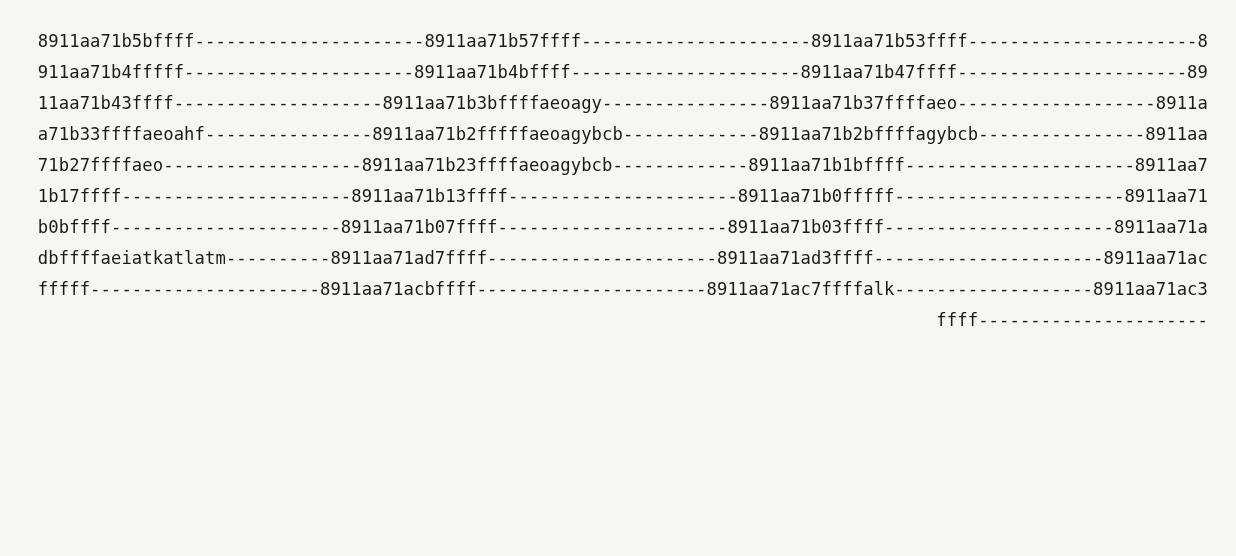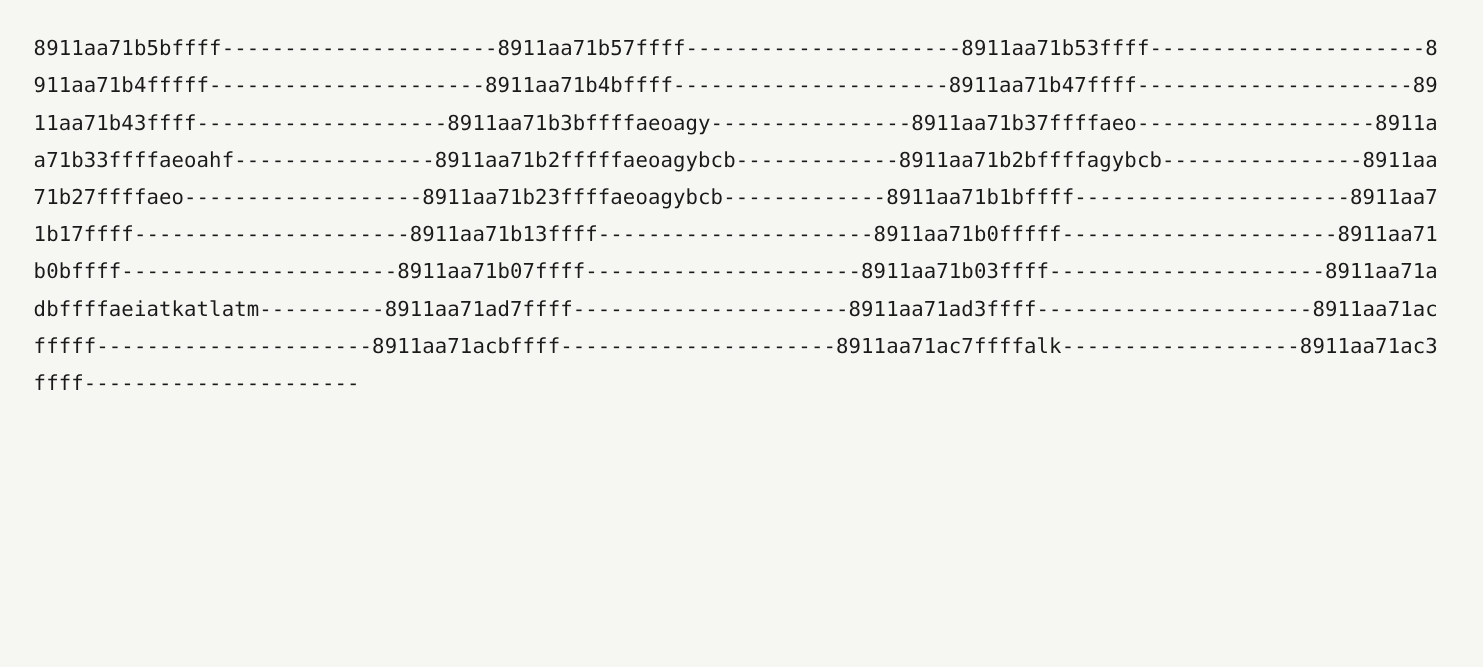--- a/index.html
+++ b/index.html
@@ -15,18 +15,19 @@
       padding: 26px 28px;
       width: 1236px;
       height: 556px;
       overflow: hidden;
       letter-spacing: 0.1px;
     }
     .text-block {
       white-space: pre-wrap;
       word-break: break-all;
       line-height: 31px;
+      text-align: right;
     }
   </style>
 </head>
 <body>
 
 <div class="text-block">8911aa71b5bffff----------------------8911aa71b57ffff----------------------8911aa71b53ffff----------------------8911aa71b4fffff----------------------8911aa71b4bffff----------------------8911aa71b47ffff----------------------8911aa71b43ffff--------------------8911aa71b3bffffaeoagy----------------8911aa71b37ffffaeo-------------------8911aa71b33ffffaeoahf----------------8911aa71b2fffffaeoagybcb-------------8911aa71b2bffffagybcb----------------8911aa71b27ffffaeo-------------------8911aa71b23ffffaeoagybcb-------------8911aa71b1bffff----------------------8911aa71b17ffff----------------------8911aa71b13ffff----------------------8911aa71b0fffff----------------------8911aa71b0bffff----------------------8911aa71b07ffff----------------------8911aa71b03ffff----------------------8911aa71adbffffaeiatkatlatm----------8911aa71ad7ffff----------------------8911aa71ad3ffff----------------------8911aa71acfffff----------------------8911aa71acbffff----------------------8911aa71ac7ffffalk-------------------8911aa71ac3ffff----------------------</div>
 
 </body></html>

